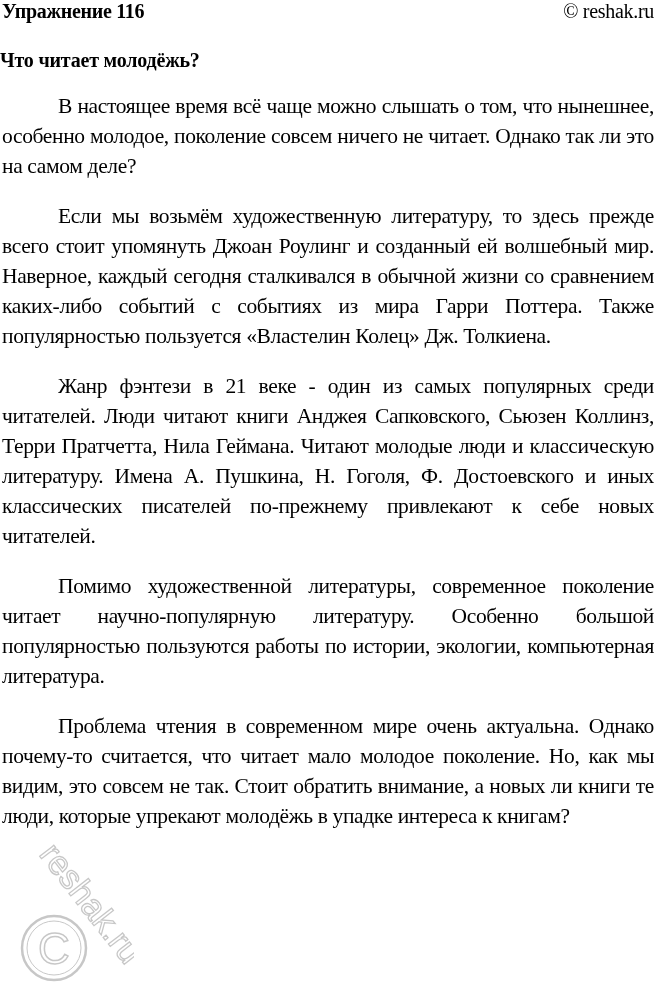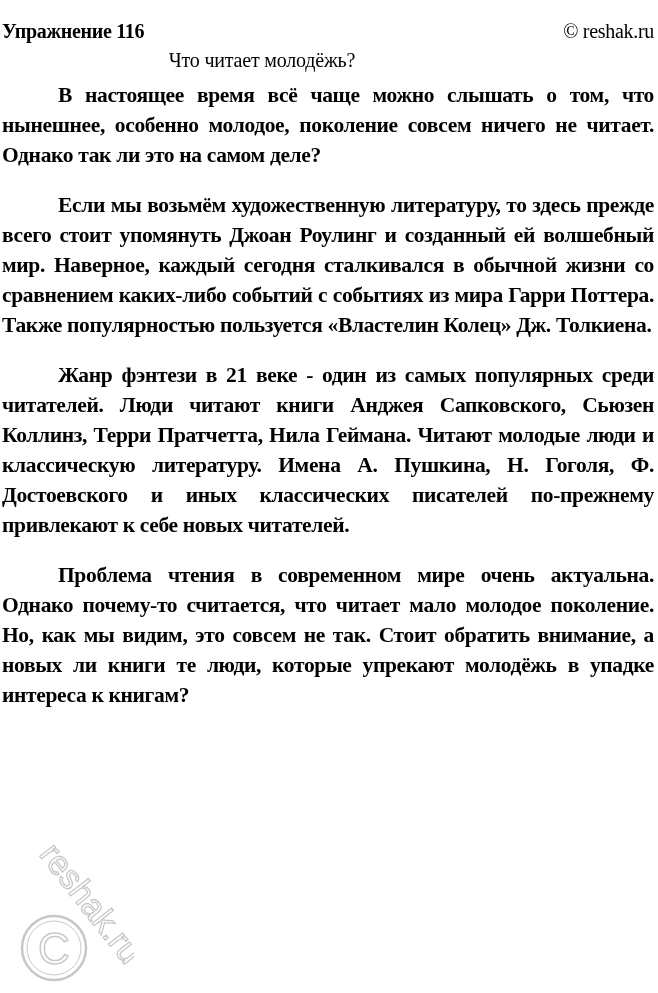--- a/index.html
+++ b/index.html
@@ -14,21 +14,20 @@
     position: relative;
     font-family: "Liberation Serif", "DejaVu Serif", serif;
     color: #000000;
   }
   .header {
     position: absolute;
     top: 0;
     left: 0;
     width: 658px;
     height: 26px;
-    margin-top: 20px;
   }
   .exercise-title {
     position: absolute;
     left: 2px;
     top: -2px;
     font-weight: bold;
     font-size: 20px;
     line-height: 26px;
     letter-spacing: -0.3px;
   }
@@ -38,32 +37,30 @@
     top: -2px;
     font-size: 20px;
     line-height: 26px;
     letter-spacing: -0.3px;
   }
   .doc-title {
     position: absolute;
     top: 47px;
     left: 0;
     width: 524px;
-    text-align: center;
-    font-weight: normal;
+    font-weight: bold;
     font-size: 20px;
     line-height: 26px;
     letter-spacing: -0.2px;
   }
   .content {
     position: absolute;
-    top: 80px;
+    top: 91px;
     left: 2px;
     width: 652px;
-    font-weight: bold;
   }
   .para {
     margin: 0 0 20px 0;
     font-size: 21.5px;
     line-height: 30px;
     text-align: justify;
     text-indent: 56px;
     letter-spacing: -0.35px;
     word-spacing: 0px;
   }
@@ -84,20 +81,21 @@
   <div class="exercise-title">Упражнение 116</div>
   <div class="copyright">© reshak.ru</div>
 </div>
 
 <div class="doc-title">Что читает молодёжь?</div>
 
 <div class="content">
   <p class="para">В настоящее время всё чаще можно слышать о том, что нынешнее, особенно молодое, поколение совсем ничего не читает. Однако так ли это на самом деле?</p>
   <p class="para">Если мы возьмём художественную литературу, то здесь прежде всего стоит упомянуть Джоан Роулинг и созданный ей волшебный мир. Наверное, каждый сегодня сталкивался в обычной жизни со сравнением каких-либо событий с событиях из мира Гарри Поттера. Также популярностью пользуется «Властелин Колец» Дж. Толкиена.</p>
   <p class="para">Жанр фэнтези в 21 веке - один из самых популярных среди читателей. Люди читают книги Анджея Сапковского, Сьюзен Коллинз, Терри Пратчетта, Нила Геймана. Читают молодые люди и классическую литературу. Имена А. Пушкина, Н. Гоголя, Ф. Достоевского и иных классических писателей по-прежнему привлекают к себе новых читателей.</p>
+  <p class="para">Помимо художественной литературы, современное поколение читает научно-популярную литературу. Особенно большой популярностью пользуются работы по истории, экологии, компьютерная литература.</p>
   <p class="para">Проблема чтения в современном мире очень актуальна. Однако почему-то считается, что читает мало молодое поколение. Но, как мы видим, это совсем не так. Стоит обратить внимание, а новых ли книги те люди, которые упрекают молодёжь в упадке интереса к книгам?</p>
 </div>
 
 <div class="watermark">
   <svg width="130" height="150" viewBox="0 0 130 150">
     <circle cx="50" cy="110" r="32" fill="none" stroke="#9a9a9a" stroke-width="2.5"></circle>
     <circle cx="50" cy="110" r="27" fill="none" stroke="#9a9a9a" stroke-width="1"></circle>
     <text x="50" y="126" font-family="Liberation Sans, sans-serif" font-size="44" text-anchor="middle" fill="none" stroke="#9a9a9a" stroke-width="1.5">C</text>
     <text x="18" y="30" font-family="Liberation Sans, sans-serif" font-size="34" fill="none" stroke="#9a9a9a" stroke-width="1.3" transform="rotate(52 40 40)">reshak.ru</text>
   </svg>

